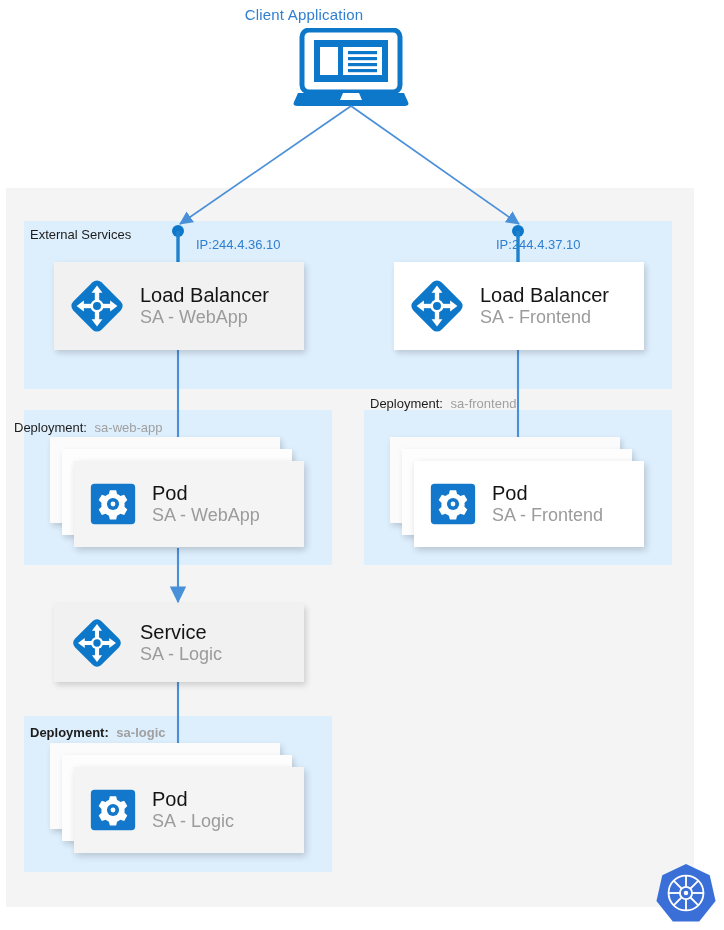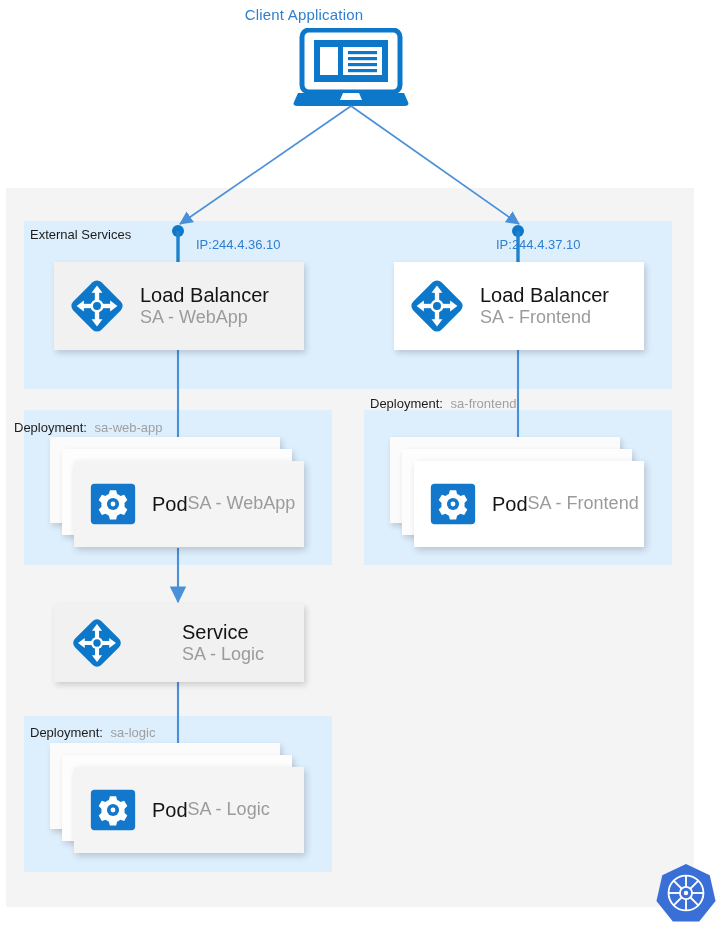--- a/index.html
+++ b/index.html
@@ -28,21 +28,21 @@
   #panel-dep-front{left:364px;top:410px;width:308px;height:155px;}
   #panel-dep-logic{left:24px;top:716px;width:308px;height:156px;}
 
   .panel-label{
     font-size:13px;color:#1c1c1c;white-space:nowrap;
   }
   .panel-label .muted{color:#a0a0a0;}
   #lbl-external{left:30px;top:227px;}
   #lbl-dep-web{left:14px;top:420px;}
   #lbl-dep-front{left:370px;top:396px;}
-  #lbl-dep-logic{left:30px;top:725px;}
+  #lbl-dep-logic{left:30px;top:725px;font-weight:bold;}
 
   
   .ip-label{font-size:13px;color:#2f7fd0;white-space:nowrap;}
   #ip-left{left:196px;top:237px;}
   #ip-right{left:496px;top:237px;}
 
   
   .card{
     display:flex;align-items:center;
     box-shadow:2px 3px 6px rgba(0,0,0,.16);
@@ -51,42 +51,42 @@
   .card .card-text{display:flex;flex-direction:column;justify-content:flex-start;}
   .card .card-title{font-size:20px;color:#141414;line-height:1.15;}
   .card .card-sub{font-size:18px;color:#9b9b9b;line-height:1.2;}
 
   .card-grey{background:#f1f1f1;}
   .card-white{background:#ffffff;}
 
   
   #card-lb-web{left:54px;top:262px;width:250px;height:88px;}
   #card-lb-front{left:394px;top:262px;width:250px;height:88px;}
-  #card-service{left:54px;top:604px;width:250px;height:78px;gap:42px;}
+  #card-service{left:54px;top:604px;width:250px;height:78px;}
   #card-lb-web .card-icon,#card-lb-front .card-icon,#card-service .card-icon{
     width:86px;height:88px;
   }
   #card-service .card-icon{height:78px;}
 
   
   .stack{position:absolute;}
   .stack .sheet{
     position:absolute;background:#ffffff;
     box-shadow:2px 3px 6px rgba(0,0,0,.16);
   }
   .stack .sheet.s1{left:0px;  top:0px;  width:230px;height:86px;background:#fbfbfb;}
   .stack .sheet.s2{left:12px; top:12px; width:230px;height:86px;background:#fdfdfd;}
   .stack .pod-card{
     position:absolute;left:24px;top:24px;width:230px;height:86px;
     display:flex;align-items:center;background:#f4f4f4;
     box-shadow:2px 3px 7px rgba(0,0,0,.18);
   }
   .stack .pod-card.white{background:#ffffff;}
   .pod-card .card-icon{width:78px;height:86px;display:flex;align-items:center;justify-content:center;}
-  .pod-card .card-text{display:flex;flex-direction:row;justify-content:center;}
+  .pod-card .card-text{display:flex;flex-direction:column;justify-content:center;}
   .pod-card .card-title{font-size:20px;color:#141414;line-height:1.15;}
   .pod-card .card-sub{font-size:18px;color:#9b9b9b;line-height:1.2;}
 
   #stack-web  {left:50px;top:437px;width:280px;height:118px;}
   #stack-front{left:390px;top:437px;width:280px;height:118px;}
   #stack-logic{left:50px;top:743px;width:280px;height:118px;}
 
   
   #wires{left:0;top:0;width:724px;height:930px;pointer-events:none;}
 

